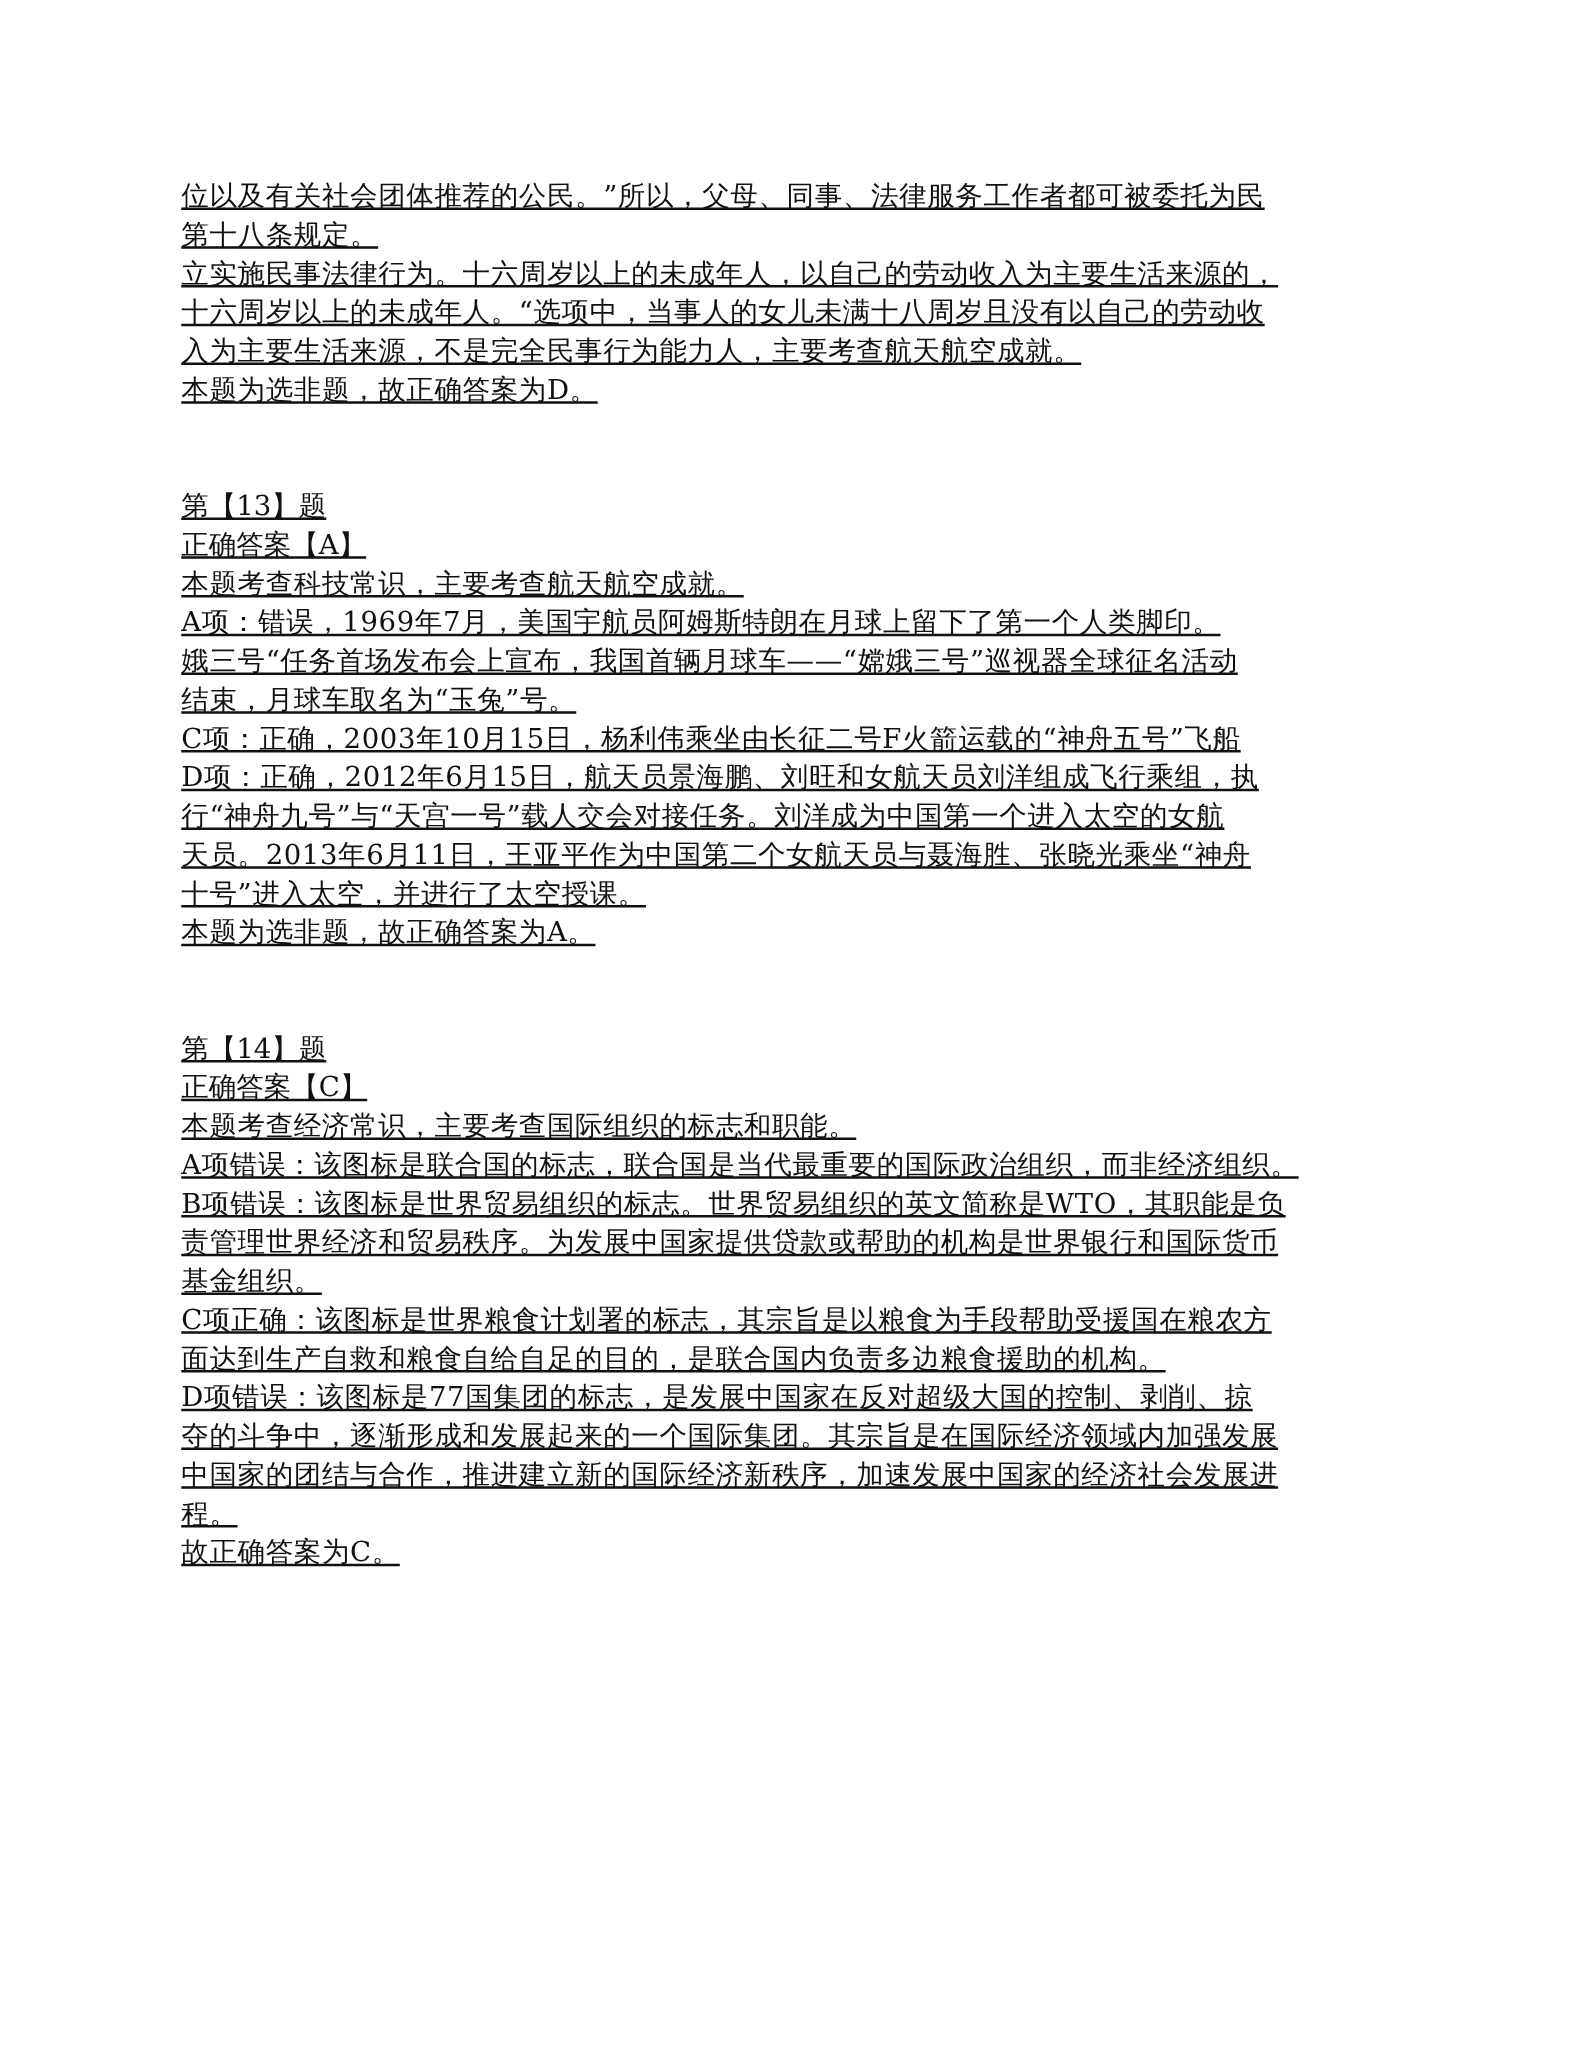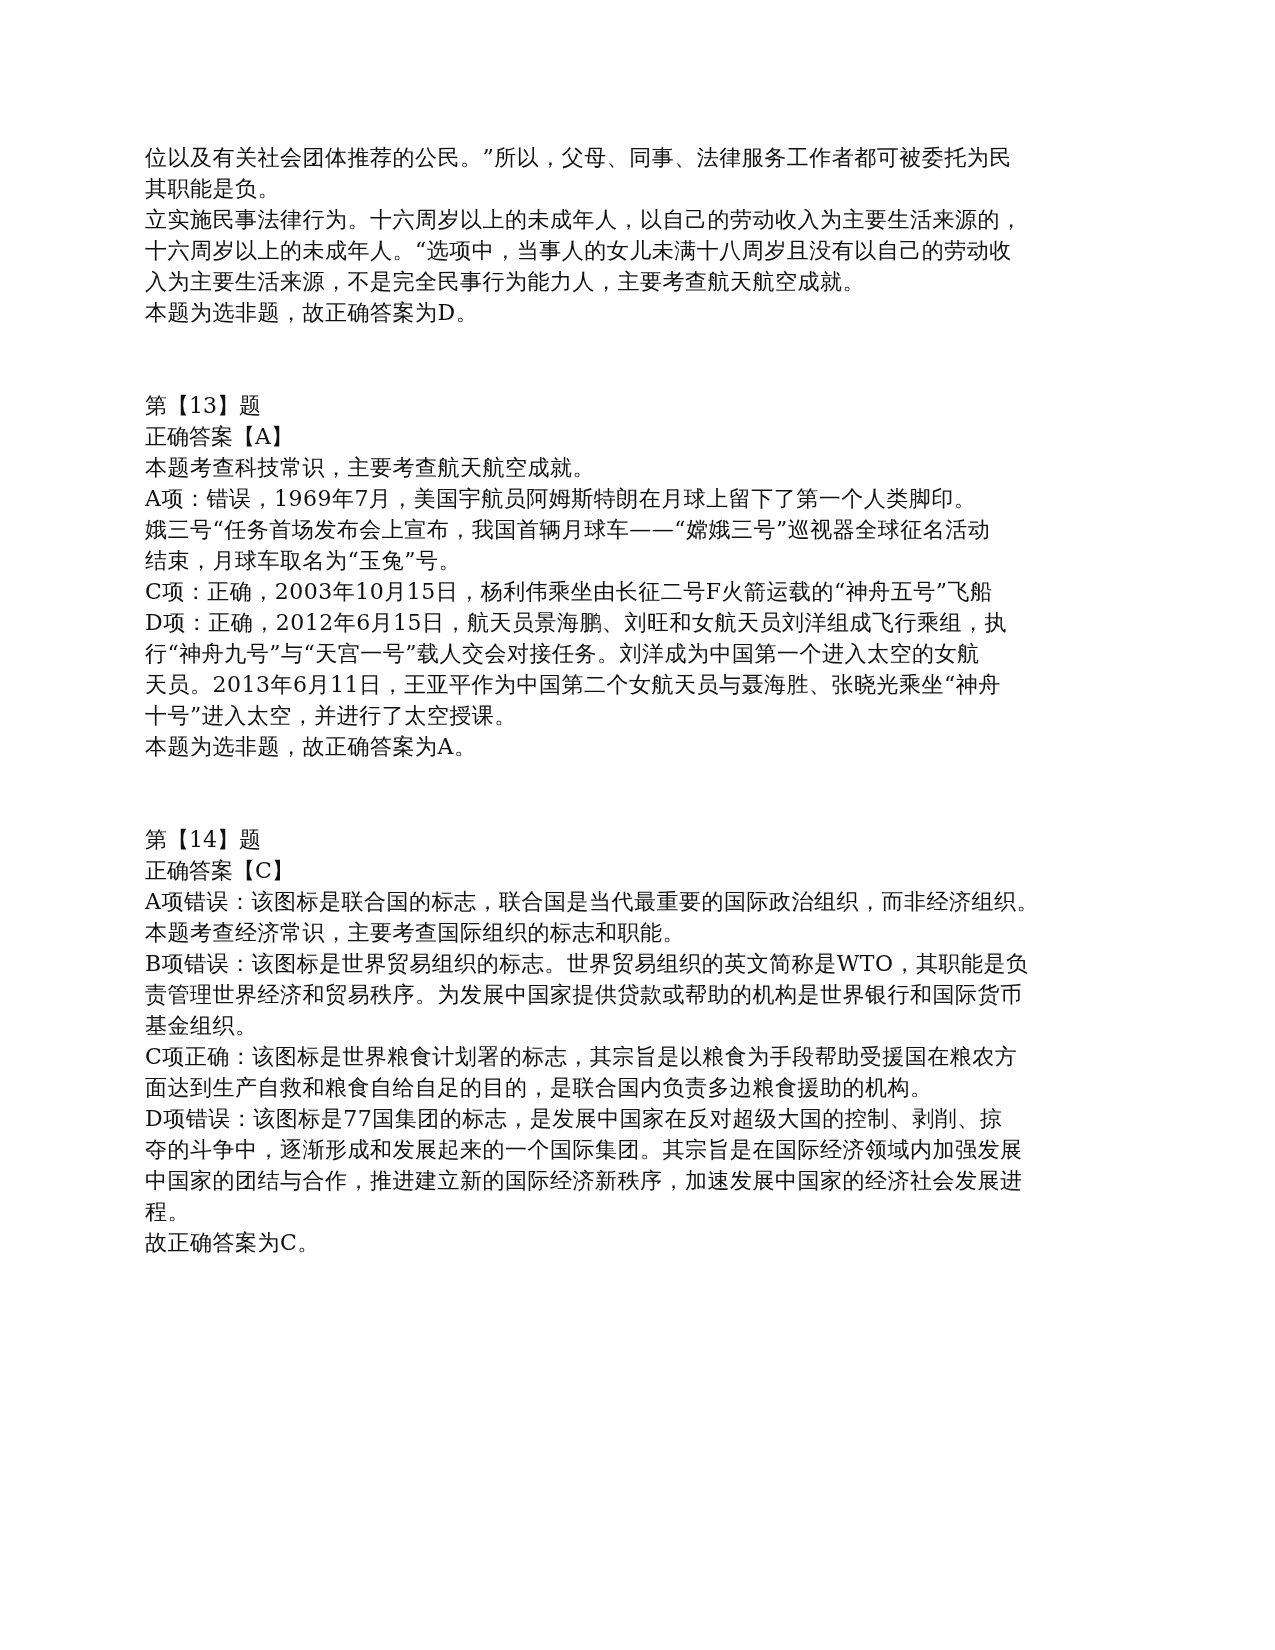--- a/index.html
+++ b/index.html
@@ -13,20 +13,21 @@
       position: relative;
       overflow: hidden;
       font-family: "DejaVu Serif", "Liberation Serif", serif;
       color: #111111;
     }
     .page {
       position: absolute;
       left: 145px;
       top: 142px;
       width: 940px;
+      text-decoration: underline;
     }
     .line {
       font-size: 22px;
       line-height: 31px;
       height: 31px;
       white-space: nowrap;
       letter-spacing: 0.5px;
     }
     .gap {
       height: 62px;
@@ -38,21 +39,21 @@
       white-space: nowrap;
     }
   </style>
 </head>
 <body>
 
 <div class="page">
 
   <div>
     <div class="line">位以及有关社会团体推荐的公民。”所以，父母、同事、法律服务工作者都可被委托为民</div>
-    <div class="line">其职能是负。</div>
+    <div class="line">第十八条规定。</div>
     <div class="line">立实施民事法律行为。十六周岁以上的未成年人，以自己的劳动收入为主要生活来源的，</div>
     <div class="line">十六周岁以上的未成年人。“选项中，当事人的女儿未满十八周岁且没有以自己的劳动收</div>
     <div class="line">入为主要生活来源，不是完全民事行为能力人，主要考查航天航空成就。</div>
     <div class="line">本题为选非题，故正确答案为D。</div>
   </div>
 
   <div class="gap"></div>
 
   <div>
     <div class="section-title">第【13】题</div>
@@ -67,22 +68,22 @@
     <div class="line">天员。2013年6月11日，王亚平作为中国第二个女航天员与聂海胜、张晓光乘坐“神舟</div>
     <div class="line">十号”进入太空，并进行了太空授课。</div>
     <div class="line">本题为选非题，故正确答案为A。</div>
   </div>
 
   <div class="gap"></div>
 
   <div>
     <div class="section-title">第【14】题</div>
     <div class="answer-line">正确答案【C】</div>
+    <div class="line">本题考查经济常识，主要考查国际组织的标志和职能。</div>
     <div class="line">A项错误：该图标是联合国的标志，联合国是当代最重要的国际政治组织，而非经济组织。</div>
-    <div class="line">本题考查经济常识，主要考查国际组织的标志和职能。</div>
     <div class="line">B项错误：该图标是世界贸易组织的标志。世界贸易组织的英文简称是WTO，其职能是负</div>
     <div class="line">责管理世界经济和贸易秩序。为发展中国家提供贷款或帮助的机构是世界银行和国际货币</div>
     <div class="line">基金组织。</div>
     <div class="line">C项正确：该图标是世界粮食计划署的标志，其宗旨是以粮食为手段帮助受援国在粮农方</div>
     <div class="line">面达到生产自救和粮食自给自足的目的，是联合国内负责多边粮食援助的机构。</div>
     <div class="line">D项错误：该图标是77国集团的标志，是发展中国家在反对超级大国的控制、剥削、掠</div>
     <div class="line">夺的斗争中，逐渐形成和发展起来的一个国际集团。其宗旨是在国际经济领域内加强发展</div>
     <div class="line">中国家的团结与合作，推进建立新的国际经济新秩序，加速发展中国家的经济社会发展进</div>
     <div class="line">程。</div>
     <div class="line">故正确答案为C。</div>

